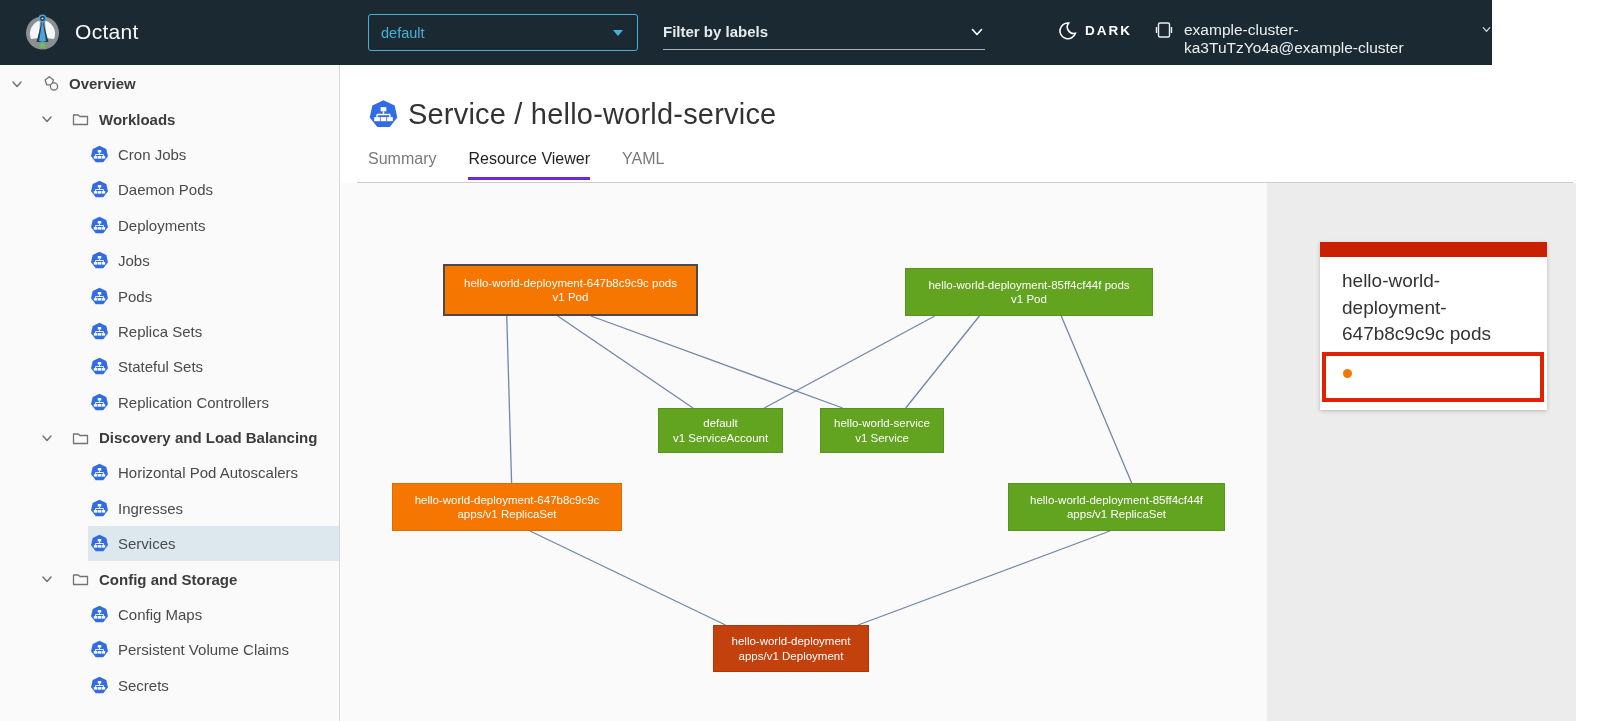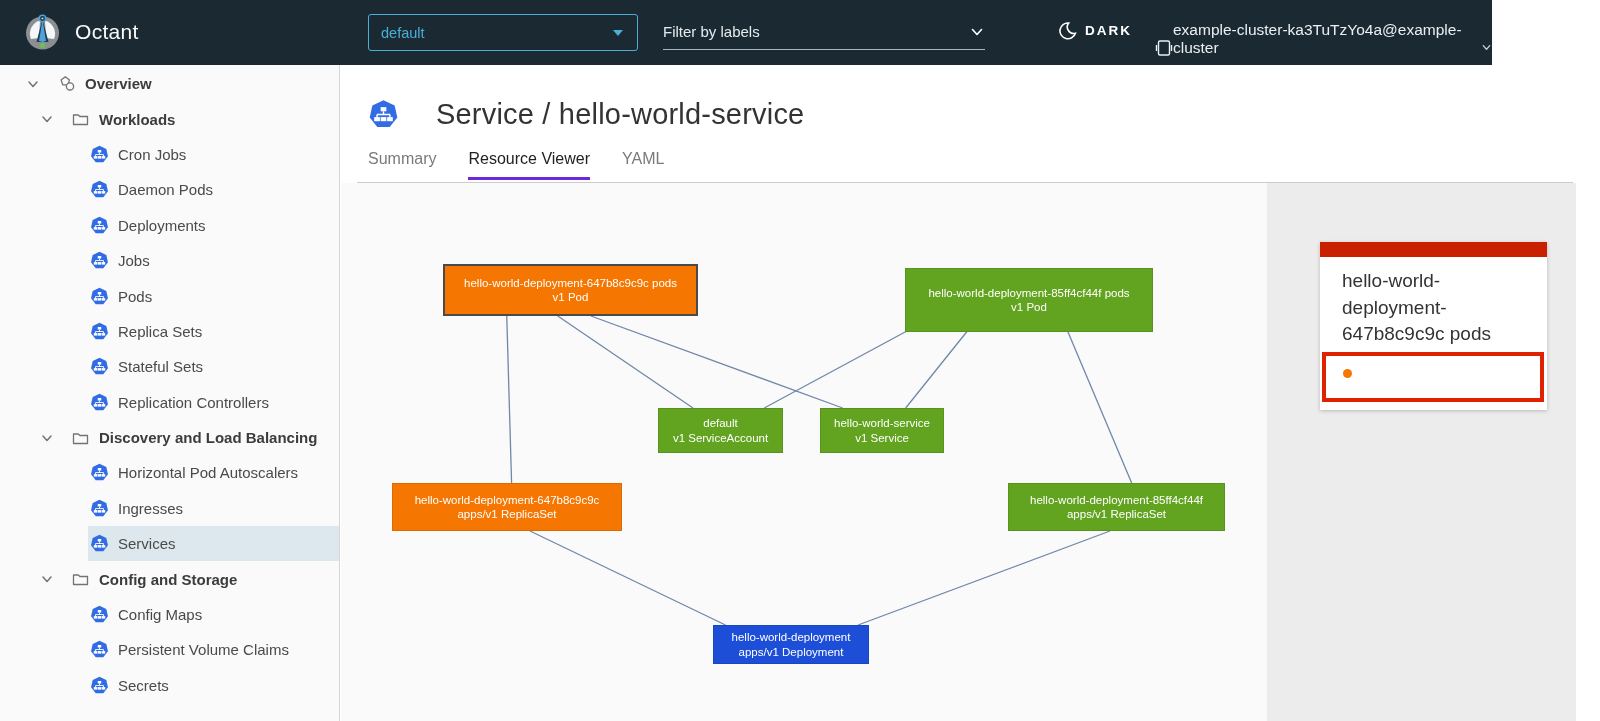--- a/index.html
+++ b/index.html
@@ -15,46 +15,46 @@
   .ns-select { position:absolute; left:368px; top:14px; width:270px; height:37px;
                border:1px solid #49afd9; border-radius:3px; display:flex;
                align-items:center; cursor:pointer; }
   .ns-select .val { color:#49afd9; font-size:14.5px; padding-left:12px; flex:1; }
   .ns-caret { width:0; height:0; border-left:5.5px solid transparent;
               border-right:5.5px solid transparent; border-top:6px solid #49afd9;
               margin-right:14px; }
   .filter-wrap { position:absolute; left:663px; top:14px; width:322px; height:36px;
                  border-bottom:1px solid rgba(255,255,255,.65); display:flex; align-items:center; }
   .filter-wrap input { flex:1; background:transparent; border:none; outline:none;
-                       color:#fff; font-size:15px; font-family:inherit; }
+                       color:#fff; font-size:15px; font-family:inherit;font-weight:bold; }
   .filter-wrap input::placeholder { color:#e4ebef; opacity:1; }
   .dark-toggle { position:absolute; left:1058px; top:21px; display:flex; align-items:center;
                  gap:8px; color:#fff; cursor:pointer; }
   .dark-toggle .lbl { font-size:13.5px; font-weight:700; letter-spacing:2px; }
-  .ctx { position:absolute; left:1155px; top:21px; display:flex; align-items:flex-end;
-         gap:0; color:#e9eff3; font-size:15.5px; cursor:pointer; }
+  .ctx { position:absolute; left:1155px; top:21px; display:flex; align-items:flex-start;
+         gap:11px; color:#e9eff3; font-size:15.5px; cursor:pointer; }
   .ctx .cchev { margin-left:2px; opacity:.85; }
 
   
   .sidebar { position:absolute; left:0; top:65px; width:340px; height:656px;
              background:#fafafa; border-right:1px solid #d7d7d7; padding-top:1px; }
   .srow { display:flex; align-items:center; height:35.4px; font-size:15px;
           color:#4a4a4a; cursor:pointer; white-space:nowrap; }
-  .srow.lvl0 { padding-left:26px; }
+  .srow.lvl0 { padding-left:10px; }
   .srow.lvl1 { padding-left:40px; }
   .srow.lvl2 { padding-left:90px; }
   .srow.group .slabel { font-weight:700; color:#3c3c3c; }
   .srow.selected { background:linear-gradient(to right, rgba(0,0,0,0) 88px, #dce8ee 88px); }
   .chev { width:14px; height:14px; margin-right:17px; display:flex; align-items:center; }
   .sicon { width:19px; height:19px; margin-right:9px; display:flex; align-items:center; justify-content:center; }
 
   
   .main { position:absolute; left:341px; top:65px; width:1259px; height:656px; background:#fff; }
   .page-head { position:absolute; left:27px; top:33px; display:flex; align-items:center; gap:9px; }
-  .page-head .ptitle { font-size:29px; color:#333; letter-spacing:.2px;margin-left:28px; }
+  .page-head .ptitle { font-size:29px; color:#333; letter-spacing:.2px; }
   .tabs { position:absolute; left:27px; top:85px; display:flex; gap:32px; }
   .tab { font-size:16px; color:#7a7a7a; padding-bottom:9px; cursor:pointer; }
   .tab.active { color:#222; border-bottom:3px solid #6d28d9; }
   .tab-divider { position:absolute; left:16px; top:117px; width:1216px; height:1px; background:#ccc; }
 
   
   .canvas { position:absolute; left:0; top:118px; width:926px; height:538px; background:#fafafa; }
   .edges { position:absolute; left:0; top:0; }
   .gnode { position:absolute; color:#fff; font-size:11.5px; line-height:14.5px;
            text-align:center; display:flex; flex-direction:column; justify-content:center;
@@ -397,41 +397,41 @@
         <line x1="593.76" y1="133" x2="423.25" y2="225" stroke="#7087a9" stroke-width="1.3"></line>
         <line x1="638.4" y1="133" x2="564.6800000000001" y2="225" stroke="#7087a9" stroke-width="1.3"></line>
         <line x1="720.24" y1="133" x2="790.6899999999999" y2="300" stroke="#7087a9" stroke-width="1.3"></line>
         <line x1="189" y1="348" x2="384.48" y2="442" stroke="#7087a9" stroke-width="1.3"></line>
         <line x1="768.99" y1="348" x2="517.08" y2="442" stroke="#7087a9" stroke-width="1.3"></line>
       </svg>
   <div class="gnode selected" style="left: 102px; top: 81px; width: 255px; height: 52px; background: rgb(245, 118, 0);">
         <span>hello-world-deployment-647b8c9c9c pods</span>
         <span>v1 Pod</span>
       </div>
-      <div class="gnode" style="left: 564px; top: 85px; width: 248px; height: 64px; background: rgb(98, 164, 32);">
+      <div class="gnode" style="left: 564px; top: 85px; width: 248px; height: 48px; background: rgb(98, 164, 32);">
         <span>hello-world-deployment-85ff4cf44f pods</span>
         <span>v1 Pod</span>
       </div>
       <div class="gnode" style="left: 317px; top: 225px; width: 125px; height: 45px; background: rgb(98, 164, 32);">
         <span>default</span>
         <span>v1 ServiceAccount</span>
       </div>
       <div class="gnode" style="left: 479px; top: 225px; width: 124px; height: 45px; background: rgb(98, 164, 32);">
         <span>hello-world-service</span>
         <span>v1 Service</span>
       </div>
       <div class="gnode" style="left: 51px; top: 300px; width: 230px; height: 48px; background: rgb(245, 118, 0);">
         <span>hello-world-deployment-647b8c9c9c</span>
         <span>apps/v1 ReplicaSet</span>
       </div>
       <div class="gnode" style="left: 667px; top: 300px; width: 217px; height: 48px; background: rgb(98, 164, 32);">
         <span>hello-world-deployment-85ff4cf44f</span>
         <span>apps/v1 ReplicaSet</span>
       </div>
-      <div class="gnode" style="left: 372px; top: 442px; width: 156px; height: 39px; background: #1d4ed8;">
+      <div class="gnode" style="left: 372px; top: 442px; width: 156px; height: 47px; background: #c2410c;">
         <span>hello-world-deployment</span>
         <span>apps/v1 Deployment</span>
       </div>
     </div>
 
   <div class="panel">
     <div class="card">
       <div class="card-bar" style="background:#c92100;"></div>
       <div class="card-title">hello-world-deployment-647b8c9c9c pods</div>
       <div class="status-box">

